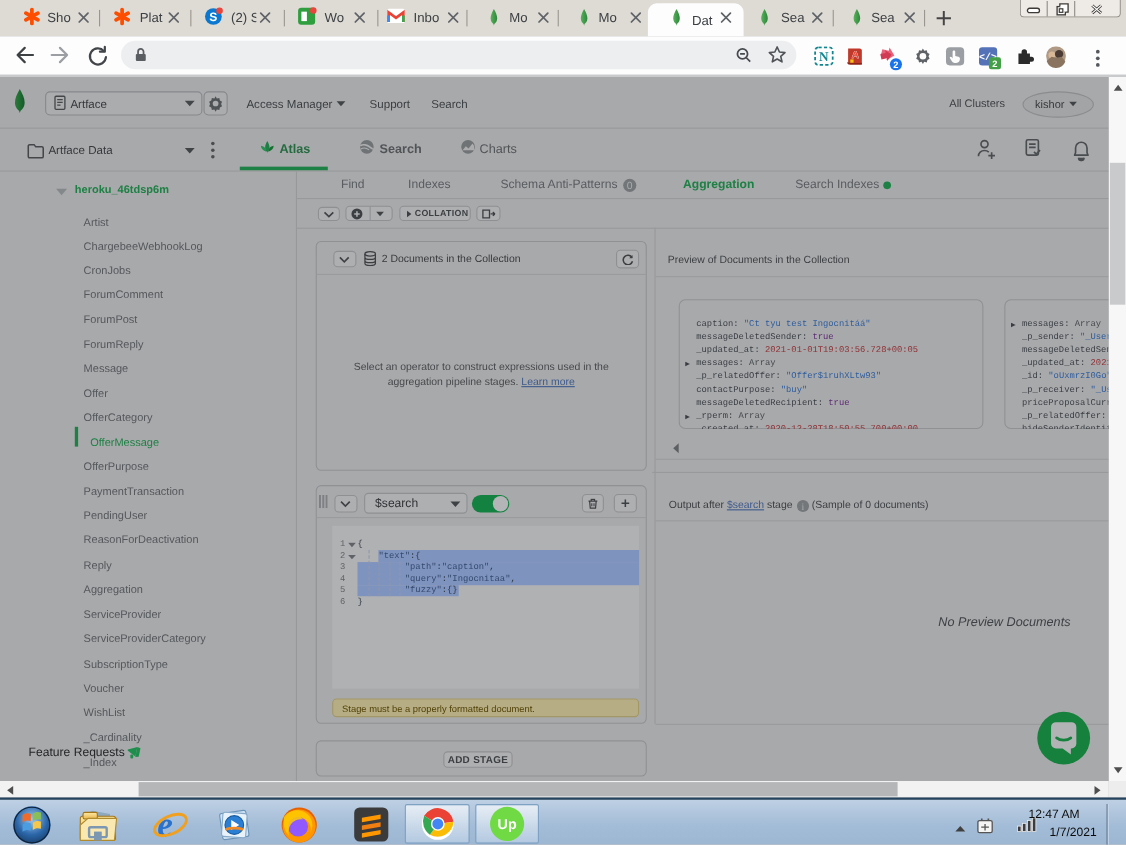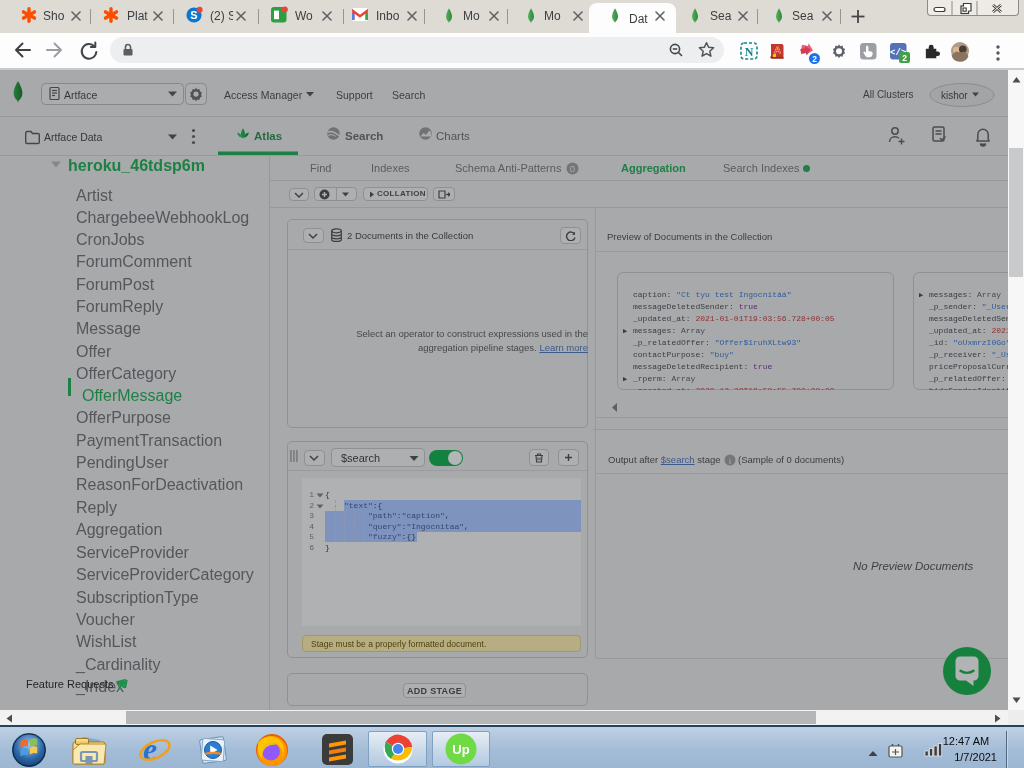--- a/index.html
+++ b/index.html
@@ -272,21 +272,21 @@
 <rect x="48" y="2" width="11" height="14" rx="1.5"></rect>
         <line x1="50.5" y1="6" x2="56.5" y2="6"></line>
         <line x1="50.5" y1="9" x2="56.5" y2="9"></line>
         <path d="M55 13l2 2 3.5-3.5"></path>
 <path d="M92 16c0-1 .8-1.2 .8-2.5v-4a5.2 5.2 0 0 1 10.4 0v4c0 1.3.8 1.5.8 2.5z"></path>
         <path d="M95.5 18.5a2.5 2.5 0 0 0 5 0" fill="#4a4d50"></path>
 </svg>
 <div class="ab" style="left:0;top:85px;width:1008px;height:1px;background:#98999b"></div>
 
 <div class="ab" style="left:269px;top:86px;width:1px;height:557px;background:#97989a"></div>
-<div id="sidebar" class="ab" style="left:0;top:76px;width:269px;height:557px;font-size:16px;color:#54575b">
+<div id="sidebar" class="ab" style="left:0;top:86px;width:269px;height:557px;font-size:10px;color:#54575b">
 <svg class="ab" style="left:50px;top:14px" width="12" height="9">
           <path d="M1 1.5l5 6 5-6z" fill="#85888b"></path>
         </svg>
 <span class="ab" style="left:68px;top:10.5px;font-weight:bold;color:#1d8044">heroku_46tdsp6m</span>
 <span class="ab" style="left:76px;top:40.5px">Artist</span>
 <span class="ab" style="left:76px;top:63px">ChargebeeWebhookLog</span>
 <span class="ab" style="left:76px;top:85px">CronJobs</span>
 <span class="ab" style="left:76px;top:107px">ForumComment</span>
 <span class="ab" style="left:76px;top:130px">ForumPost</span>
 <span class="ab" style="left:76px;top:152px">ForumReply</span>
@@ -356,21 +356,21 @@
 <svg class="ab" style="left:331px;top:158px" width="11" height="14">
           <ellipse cx="5.5" cy="2.8" rx="4.8" ry="2" fill="none" stroke="#3c3f42" stroke-width="1.2"></ellipse>
           <path d="M.7 2.8v3c0 1.1 2.1 2 4.8 2s4.8-.9 4.8-2v-3M.7 5.8v3c0 1.1 2.1 2 4.8 2s4.8-.9 4.8-2v-3M.7 8.8v2.6c0 1.1 2.1 2 4.8 2s4.8-.9 4.8-2V8.8" fill="none" stroke="#3c3f42" stroke-width="1.2"></path>
         </svg>
 <span class="ab" style="left:347px;top:160px;font-size:9.5px;color:#37393c">2 Documents in the Collection</span>
 <div class="btn" style="left:560px;top:157px;width:21px;height:17px"></div>
 <svg class="ab" style="left:564px;top:161px" width="13" height="10">
           <path d="M10.6 3.2A4.3 4.3 0 1 0 11 6.5" stroke="#3c3f42" stroke-width="1.4" fill="none"></path>
           <path d="M11 .8v3h-3" fill="#3c3f42"></path>
         </svg>
-<span class="ab" style="left:287px;top:257px;width:301px;text-align:right;font-size:9.5px;line-height:14px;color:#46484b">Select an operator to construct expressions used in the<br>aggregation pipeline stages. <span style="color:#3e5a8c;text-decoration:underline">Learn more</span></span>
+<span class="ab" style="left:287px;top:257px;width:301px;text-align:center;font-size:9.5px;line-height:14px;color:#46484b">Select an operator to construct expressions used in the<br>aggregation pipeline stages. <span style="color:#3e5a8c;text-decoration:underline">Learn more</span></span>
 
 <div class="panel" style="left:287px;top:371px;width:301px;height:217px"></div>
 <div class="ab" style="left:288px;top:400px;width:299px;height:1px;background:#9a9b9d"></div>
 <svg class="ab" style="left:290px;top:380px" width="8" height="12">
           <g fill="#7e8184">
             <rect x="0" width="1.8" height="12"></rect>
             <rect x="3" width="1.8" height="12"></rect>
             <rect x="6" width="1.8" height="12"></rect>
           </g>
         </svg>
@@ -595,15 +595,15 @@
         </g>
 <g fill="#3d3d3d" stroke="#f0f0f0" stroke-width=".7">
           <rect x="925" y="22" width="3.2" height="5"></rect>
           <rect x="929.5" y="19.5" width="3.2" height="7.5"></rect>
           <rect x="934" y="17" width="3.2" height="10"></rect>
           <rect x="938.5" y="14.5" width="3.2" height="12.5"></rect>
         </g>
 <line x1="1006.5" y1="2" x2="1006.5" y2="41" stroke="#52677e" stroke-width="1"></line>
 <line x1="1007.5" y1="2" x2="1007.5" y2="41" stroke="#c8d8ea" stroke-width="1"></line>
 </svg>
-<span class="ab" style="left:935px;top:8px;width:62px;text-align:center;font-size:11px;color:#0c0c0c">12:47 AM</span>
+<span class="ab" style="left:935px;top:8px;width:62px;text-align:left;font-size:11px;color:#0c0c0c">12:47 AM</span>
 <span class="ab" style="left:935px;top:24px;width:62px;text-align:right;font-size:11px;color:#0c0c0c">1/7/2021</span>
 </div>
 </div>
 </body></html>

